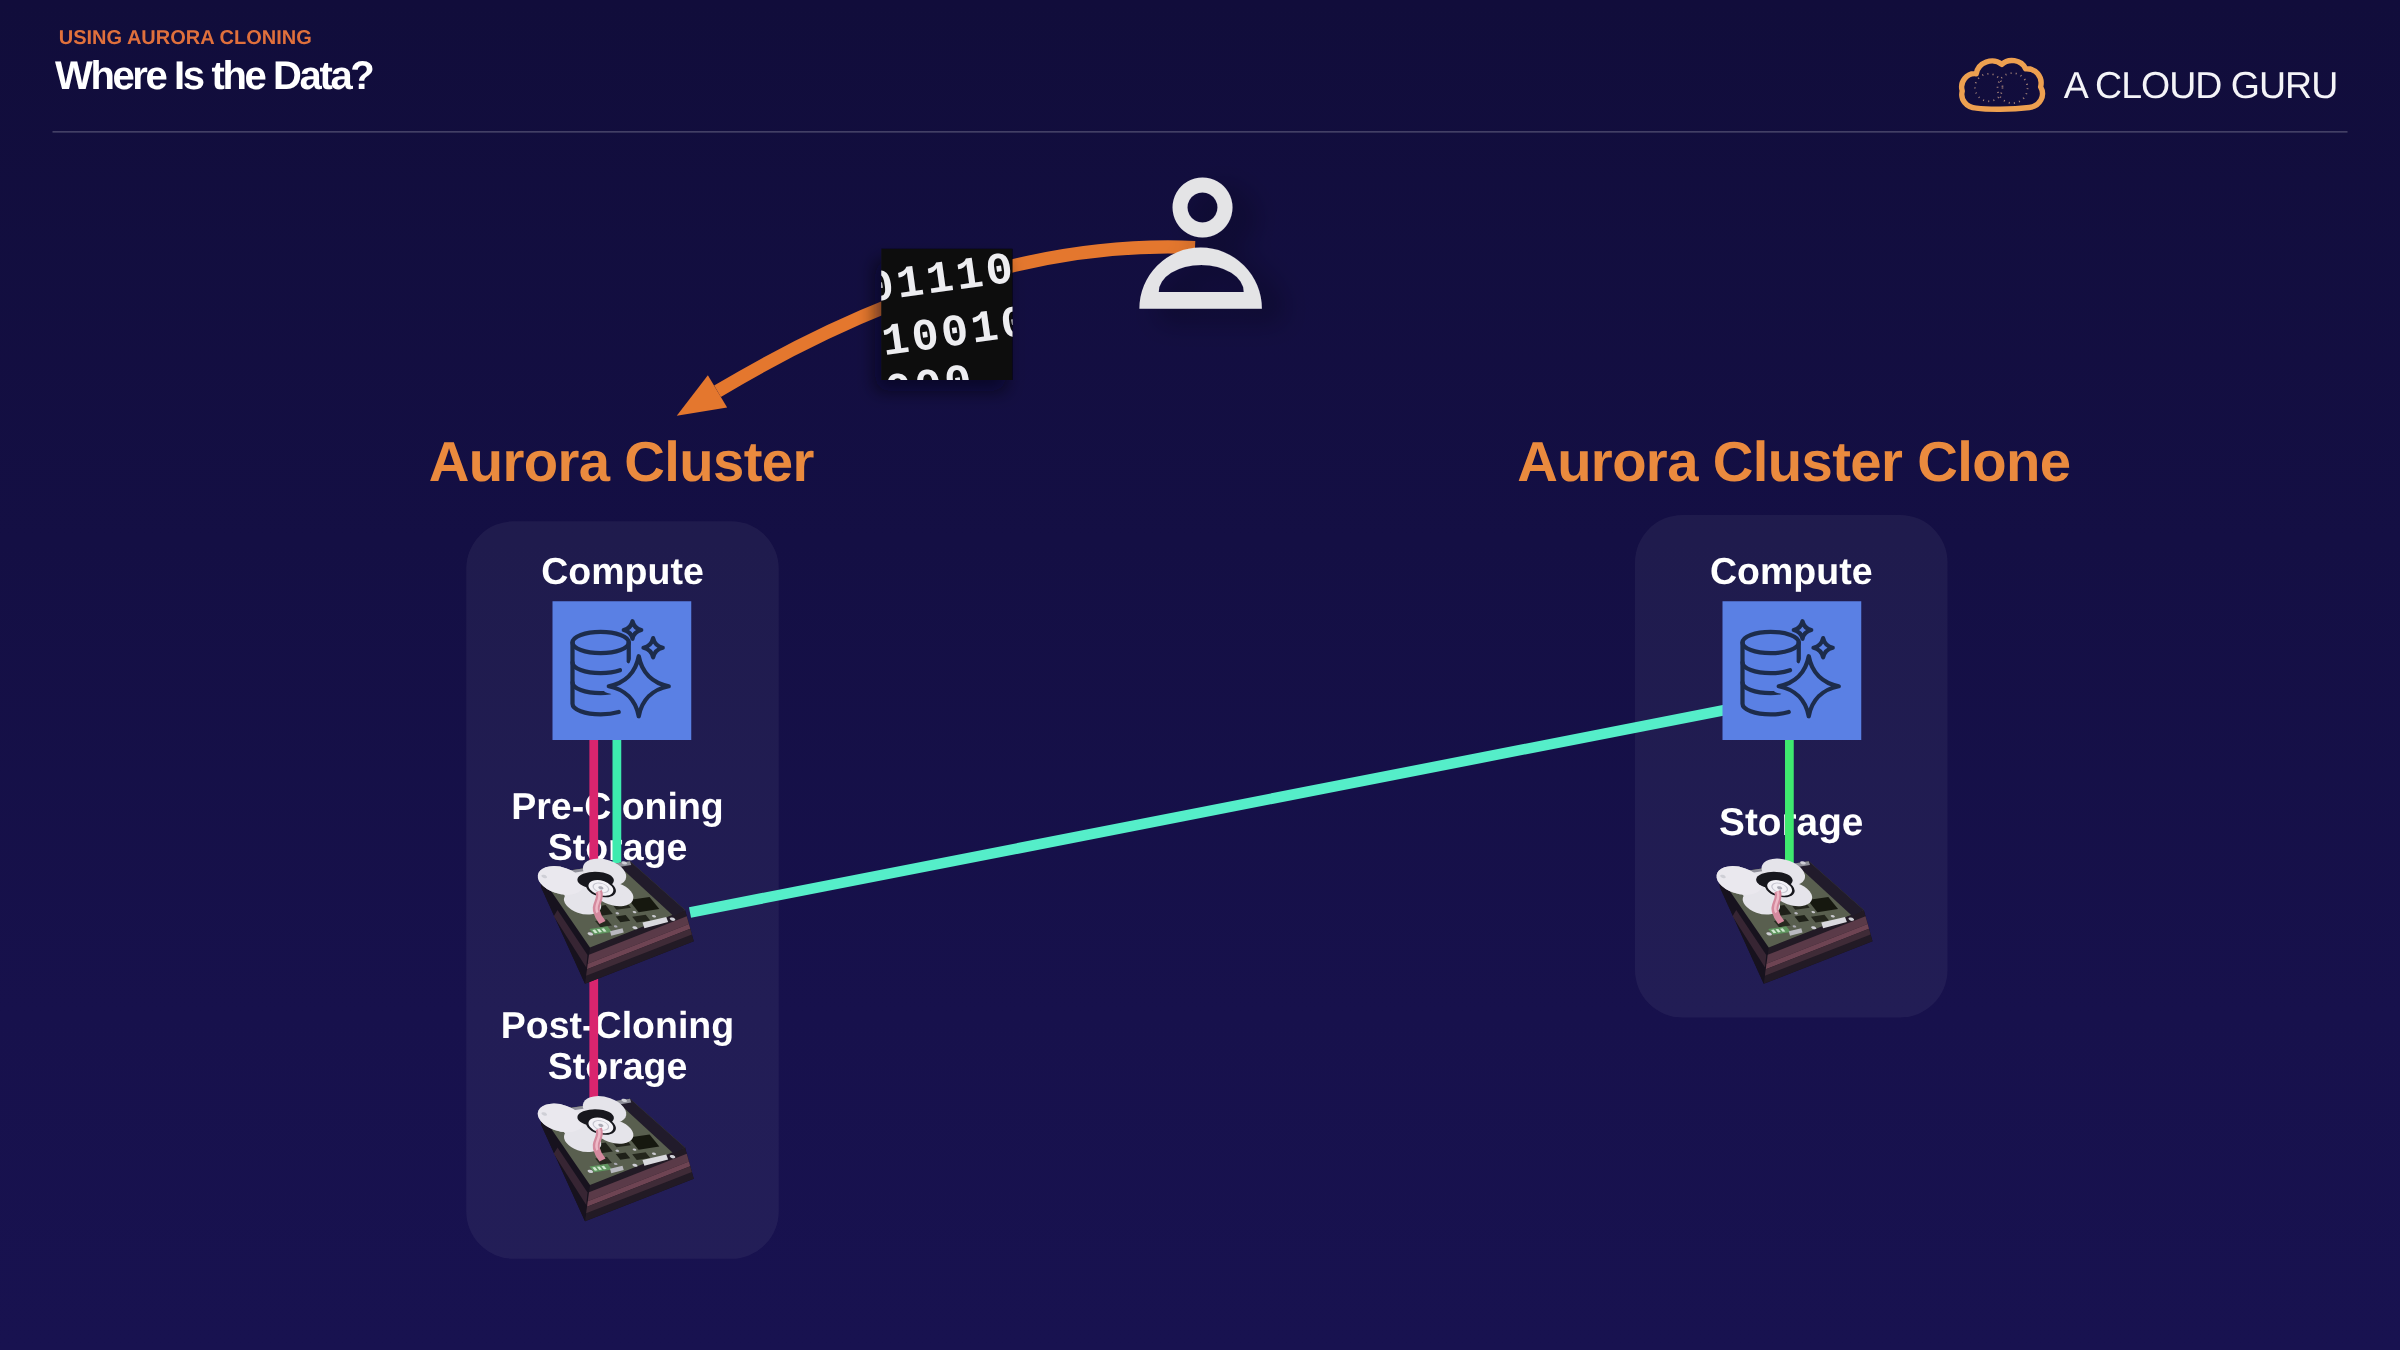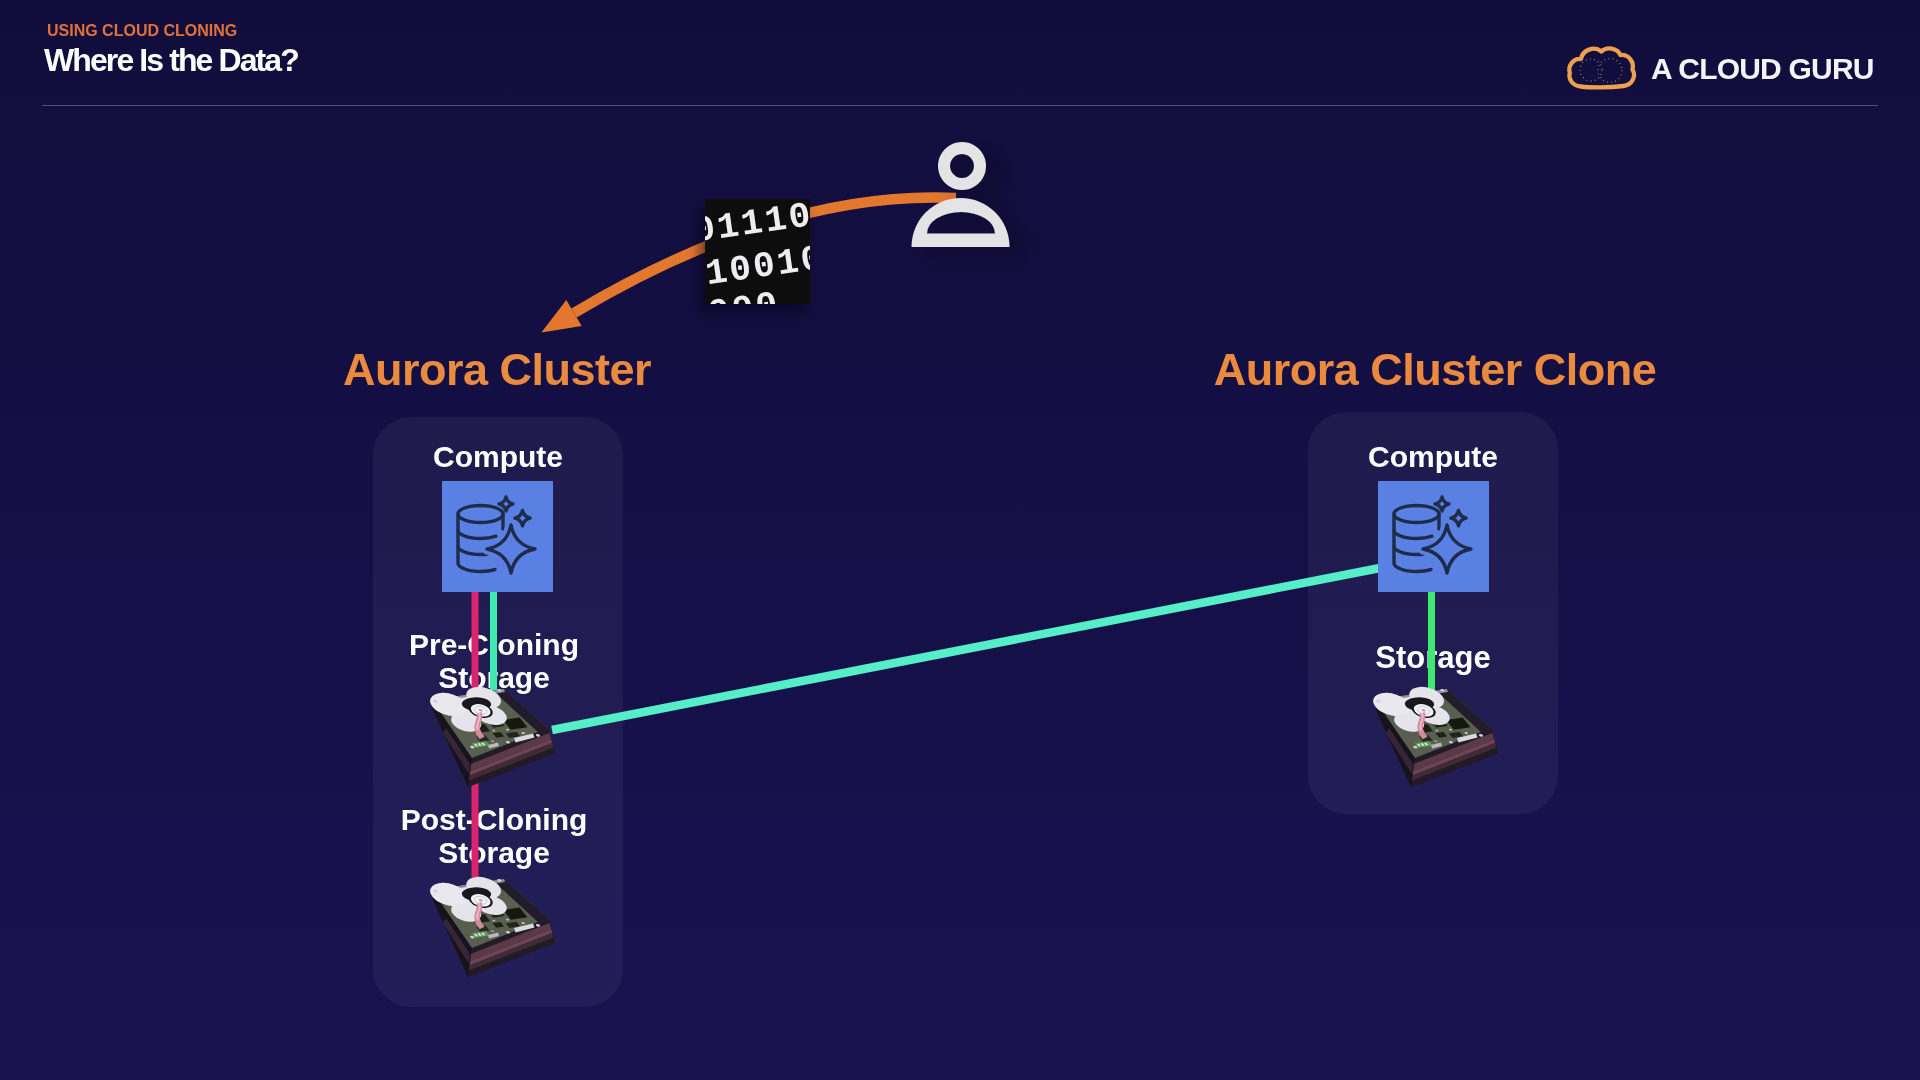--- a/index.html
+++ b/index.html
@@ -17,28 +17,28 @@
     position:absolute;left:44px;top:42px;
     font-size:32px;font-weight:700;letter-spacing:-1.9px;
     color:#ffffff;
   }
   .hairline{
     position:absolute;left:42px;top:105px;width:1836px;height:1px;
     background:rgba(255,255,255,0.28);
   }
   .logotext{
     position:absolute;left:1651px;top:52px;
-    font-size:30px;font-weight:700;letter-spacing:-0.8px;
+    font-size:30px;font-weight:400;letter-spacing:-0.8px;
     color:#f4f4f8;
   }
   svg{position:absolute;left:0;top:0;}
 </style>
 </head>
 <body>
-<div class="eyebrow">USING CLOUD CLONING</div>
+<div class="eyebrow">USING AURORA CLONING</div>
 <div class="title">Where Is the Data?</div>
 <div class="hairline"></div>
 <div class="logotext">A CLOUD GURU</div>
 
 <svg width="1920" height="1080" viewBox="0 0 1920 1080">
   <defs>
     <filter id="blockshadow" x="-40%" y="-40%" width="180%" height="180%">
       <feDropShadow dx="-5" dy="9" stdDeviation="7" flood-color="#04020a" flood-opacity="0.55"></feDropShadow>
     </filter>
     <filter id="softshadow" x="-60%" y="-60%" width="220%" height="220%">

